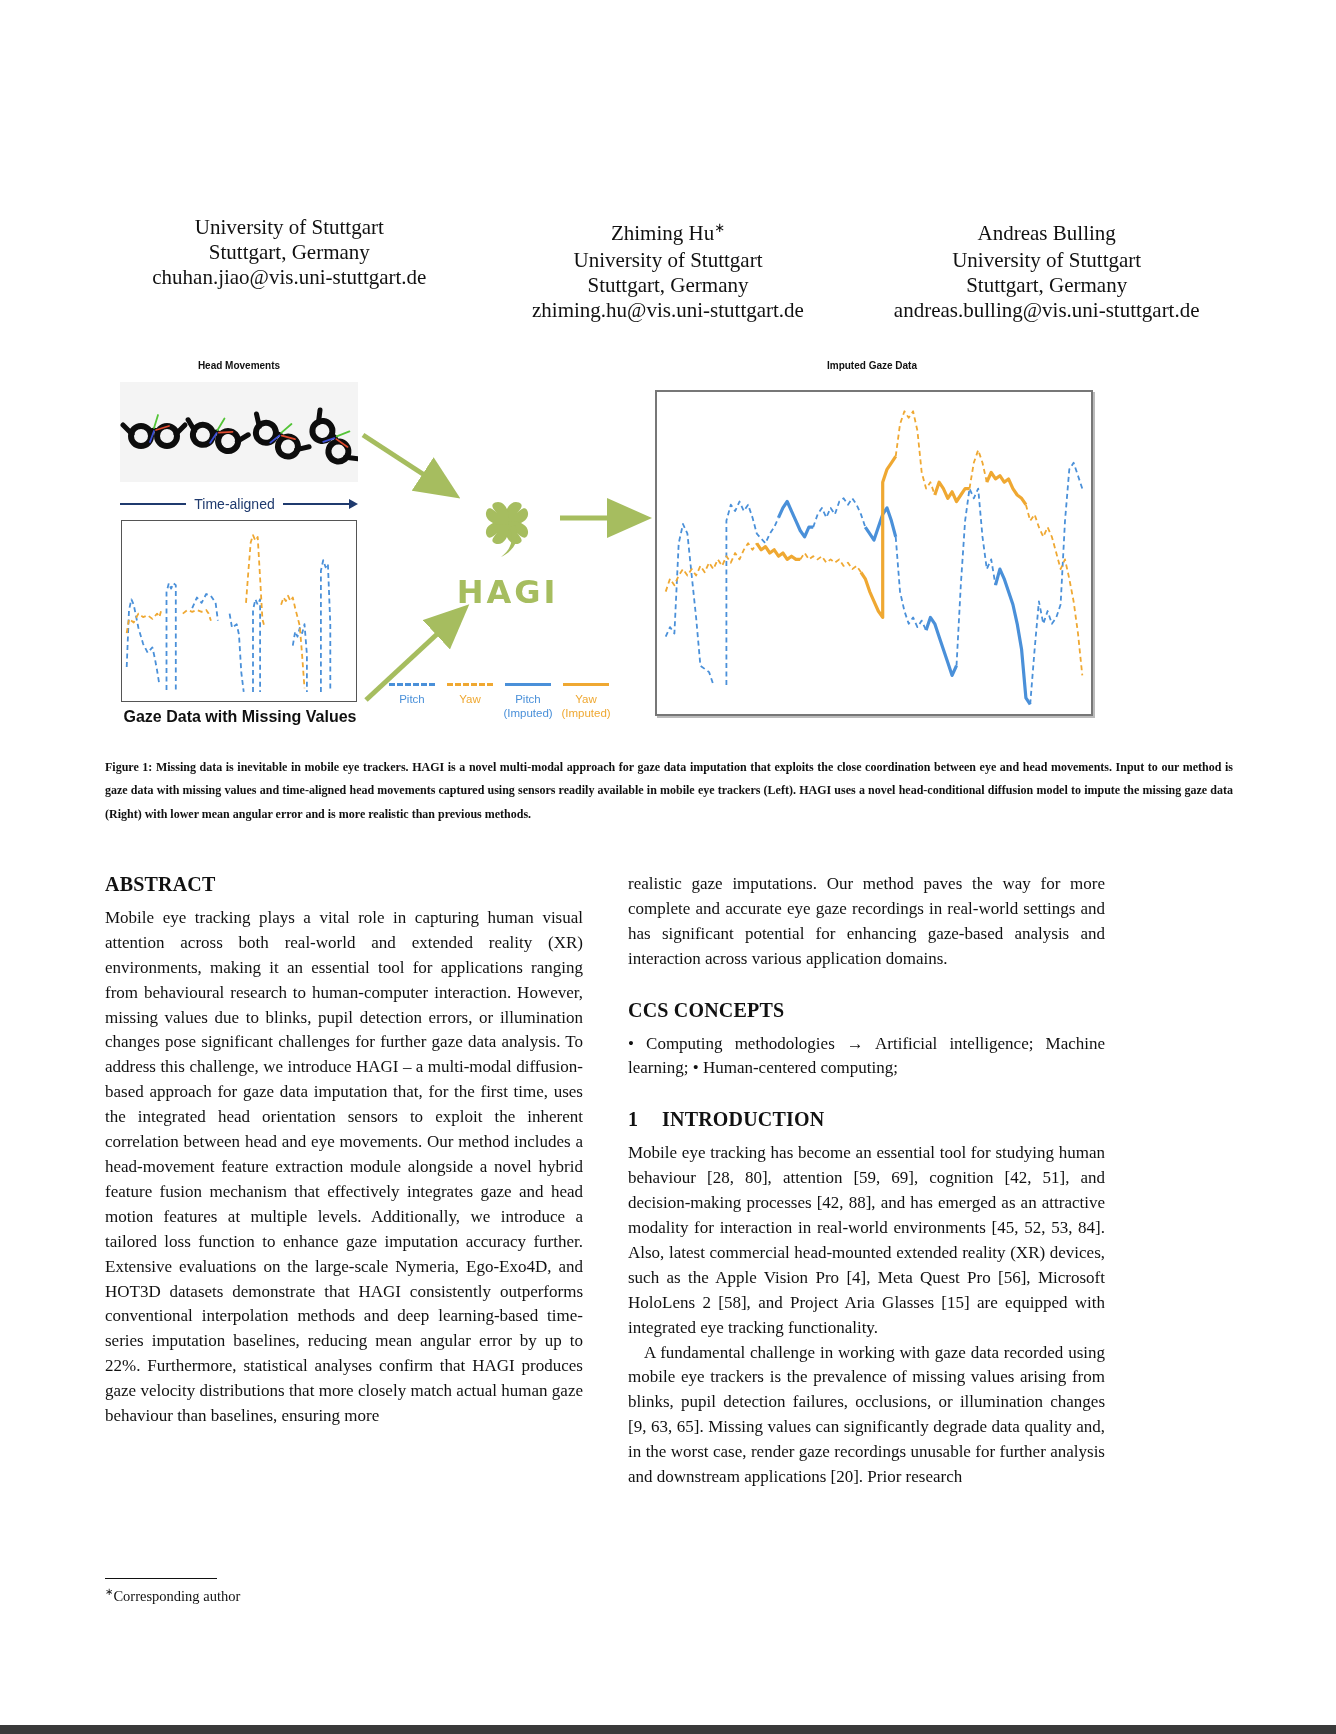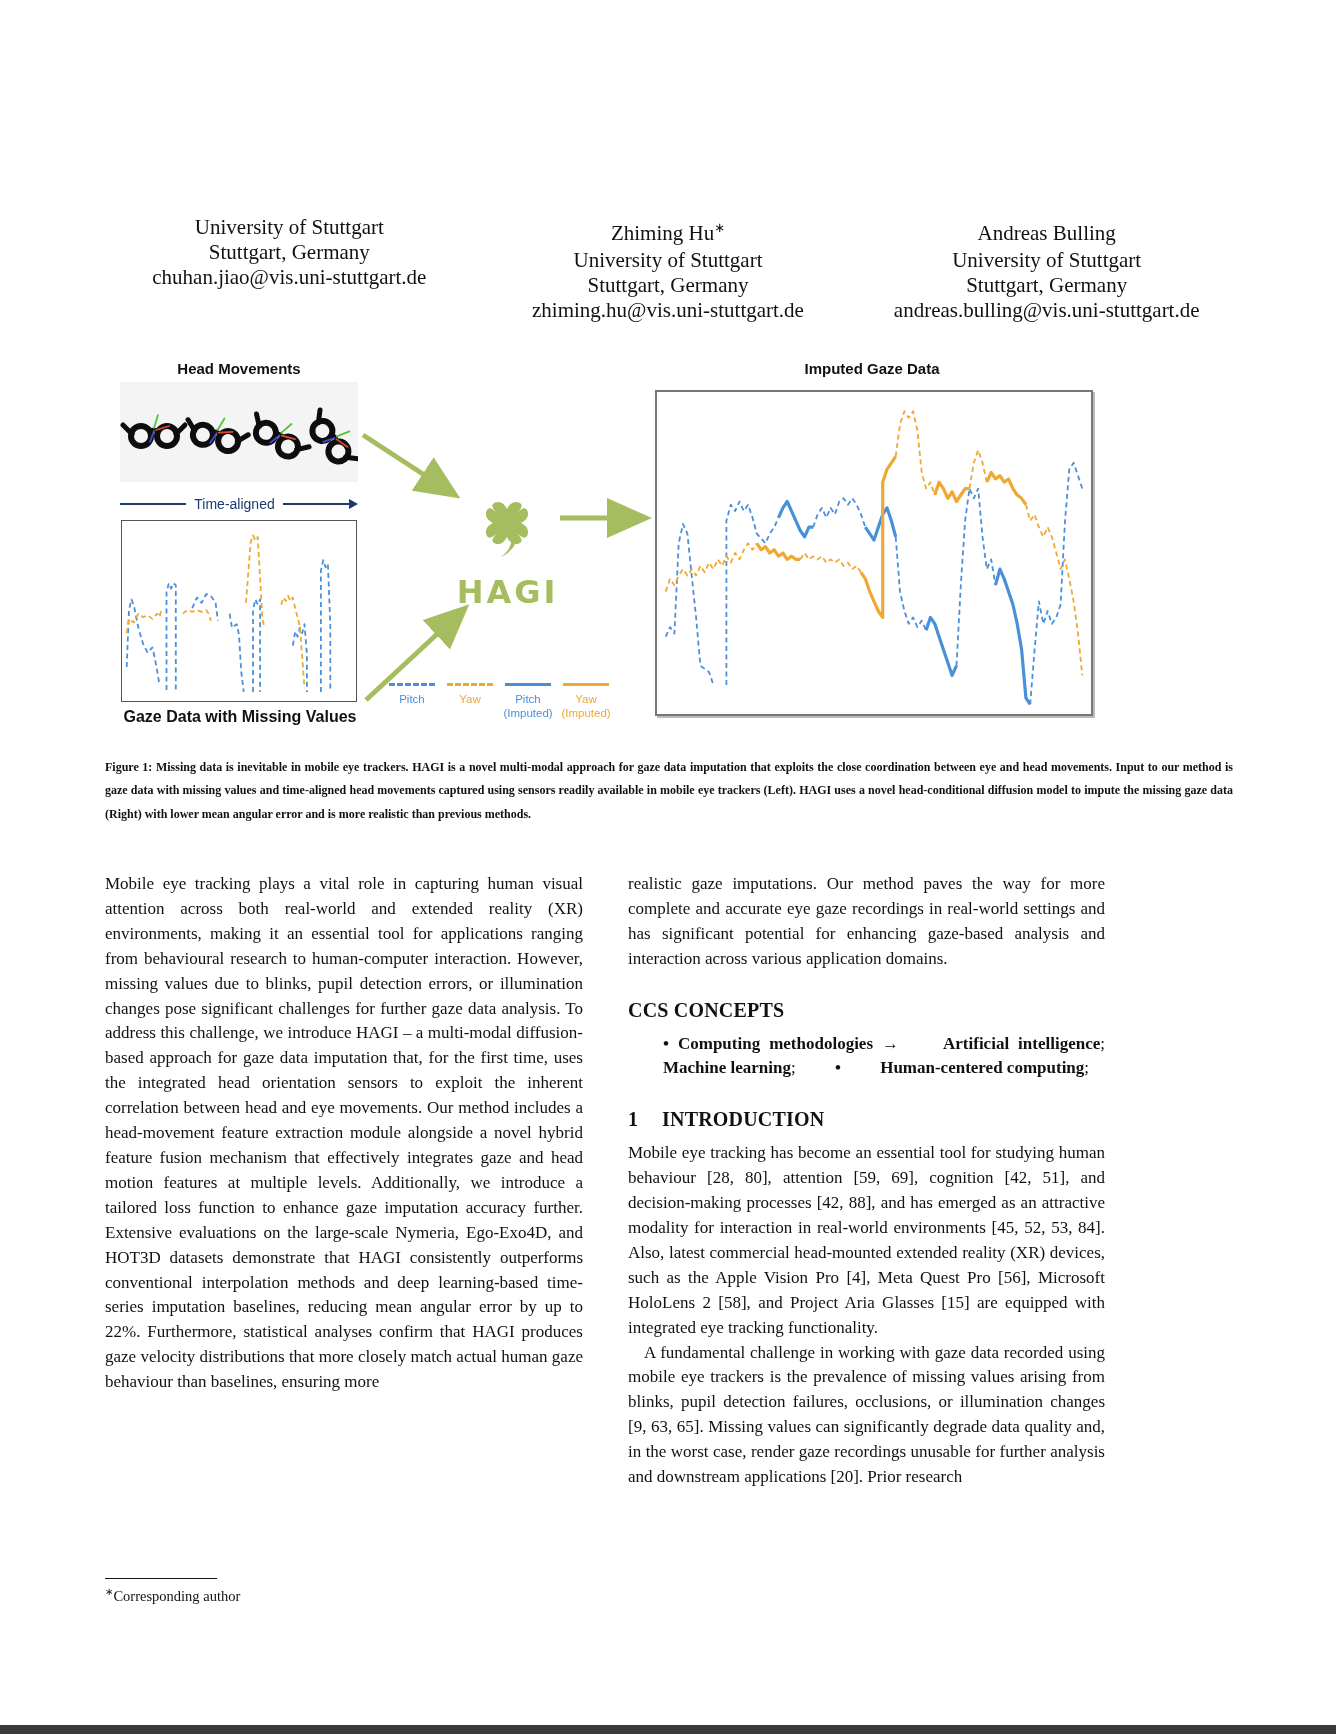--- a/index.html
+++ b/index.html
@@ -8,21 +8,21 @@
   .title{position:absolute;top:152px;left:0;width:100%;text-align:center;
          font-size:31px;font-weight:bold;letter-spacing:.2px;margin:0;}
   .authors-row{position:absolute;top:215px;left:100px;width:1136px;display:flex;}
   .author{flex:1;text-align:center;line-height:25px;}
   .author .name{font-size:21px;margin-bottom:2px;}
   .author .name sup{font-size:13px;}
   .author .aff,.author .email{font-size:21px;}
   
   .figure{position:absolute;top:355px;left:0;width:1336px;height:398px;}
   .fig-label{position:absolute;font-family:"Liberation Sans",sans-serif;font-weight:bold;
-             font-size:15px;color:#111;}
+             font-size:10px;color:#111;}
   .glasses-box{position:absolute;left:120px;top:27px;width:238px;height:100px;background:#f4f4f4;}
   .time-row{position:absolute;left:120px;top:141px;width:238px;display:flex;align-items:center;}
   .time-row .tline{flex:1;height:2.4px;background:var(--navy);}
   .time-row .tlabel{font-family:"Liberation Sans",sans-serif;font-size:14px;color:var(--navy);
                     padding:0 8px;white-space:nowrap;}
   .time-row .thead{width:0;height:0;border-left:9px solid var(--navy);
                    border-top:5px solid transparent;border-bottom:5px solid transparent;}
   .plot-left{position:absolute;left:121px;top:165px;width:234px;height:180px;
              border:1.5px solid #555;background:#fff;}
   .plot-right{position:absolute;left:655px;top:35px;width:434px;height:322px;
@@ -44,21 +44,21 @@
            font-size:12px;font-weight:bold;line-height:23.4px;text-align:justify;}
   
   .col{position:absolute;top:872px;font-size:17px;line-height:24.9px;}
   .col.left{left:105px;width:478px;}
   .col.right{left:628px;width:477px;}
   .col p{margin:0;text-align:justify;}
   .sec-head{font-size:20px;font-weight:bold;margin:0 0 9px 0;letter-spacing:.2px;}
   .col.right .sec-head{margin-top:26px;}
   .sec-head .num{display:inline-block;width:34px;}
   .indent{text-indent:16px;}
-  .b{font-weight:bold;margin-left:35px;}
+  .b{font-weight:normal;}
   .footnote{position:absolute;top:1578px;left:105px;width:478px;font-size:14.5px;}
   .footnote .rule{width:112px;border-top:1.2px solid #111;margin-bottom:7px;}
   .footnote sup{font-size:10px;}
   .footer-bar{position:absolute;left:0;bottom:0;width:1336px;height:9px;background:#3a3a3a;}
 </style>
 </head>
 <body>
 
 <div class="page">
 
@@ -233,20 +233,21 @@
         <polyline points="99.8,151.3 104.2,157.8 108.5,154.6 112.8,161.0 117.2,157.8 121.5,164.2 125.9,161.0 130.2,167.4 134.5,164.2 138.9,167.4 143.2,167.4" fill="none" stroke="#efa832" stroke-width="3.2" stroke-linejoin="round"></polyline>
         <polyline points="204.0,180.3 208.3,186.8 212.7,199.6 217.0,209.3 221.3,219.0 225.7,225.4 225.7,90.2 230.0,77.3 234.4,70.8 238.7,64.4" fill="none" stroke="#efa832" stroke-width="3.2" stroke-linejoin="round"></polyline>
         <polyline points="277.8,103.0 282.1,90.2 286.4,96.6 290.8,106.3 295.1,99.8 299.5,109.5 303.8,103.0 308.1,96.6 312.5,96.6" fill="none" stroke="#efa832" stroke-width="3.2" stroke-linejoin="round"></polyline>
         <polyline points="329.8,90.2 334.2,80.5 338.5,86.9 342.9,83.7 347.2,90.2 351.5,86.9 355.9,96.6 360.2,103.0 364.6,106.3 368.9,112.7" fill="none" stroke="#efa832" stroke-width="3.2" stroke-linejoin="round"></polyline>
       </svg>
   </div>
 
   <p class="caption">Figure 1: Missing data is inevitable in mobile eye trackers. HAGI is a novel multi-modal approach for gaze data imputation that exploits the close coordination between eye and head movements. Input to our method is gaze data with missing values and time-aligned head movements captured using sensors readily available in mobile eye trackers (Left). HAGI uses a novel head-conditional diffusion model to impute the missing gaze data (Right) with lower mean angular error and is more realistic than previous methods.</p>
 
   <div class="col left">
+    <h2 class="sec-head">ABSTRACT</h2>
     <p>Mobile eye tracking plays a vital role in capturing human visual attention across both real-world and extended reality (XR) environments, making it an essential tool for applications ranging from behavioural research to human-computer interaction. However, missing values due to blinks, pupil detection errors, or illumination changes pose significant challenges for further gaze data analysis. To address this challenge, we introduce HAGI – a multi-modal diffusion-based approach for gaze data imputation that, for the first time, uses the integrated head orientation sensors to exploit the inherent correlation between head and eye movements. Our method includes a head-movement feature extraction module alongside a novel hybrid feature fusion mechanism that effectively integrates gaze and head motion features at multiple levels. Additionally, we introduce a tailored loss function to enhance gaze imputation accuracy further. Extensive evaluations on the large-scale Nymeria, Ego-Exo4D, and HOT3D datasets demonstrate that HAGI consistently outperforms conventional interpolation methods and deep learning-based time-series imputation baselines, reducing mean angular error by up to 22%. Furthermore, statistical analyses confirm that HAGI produces gaze velocity distributions that more closely match actual human gaze behaviour than baselines, ensuring more</p>
   </div>
 
   <div class="footnote">
     <div class="rule"></div>
     <div><sup>∗</sup><span>Corresponding author</span></div>
   </div>
 
   <div class="col right">
     <p>realistic gaze imputations. Our method paves the way for more complete and accurate eye gaze recordings in real-world settings and has significant potential for enhancing gaze-based analysis and interaction across various application domains.</p>

